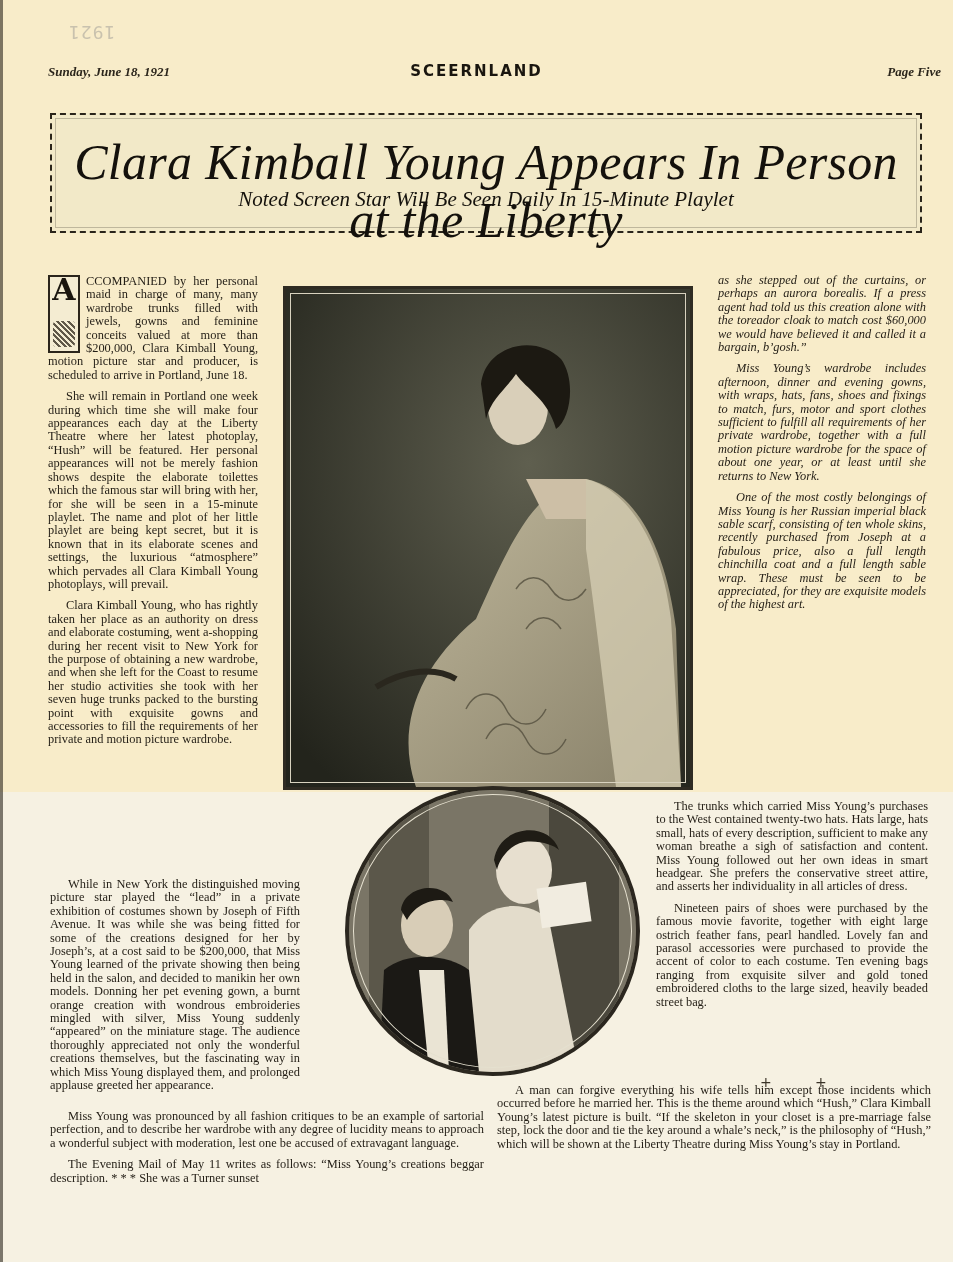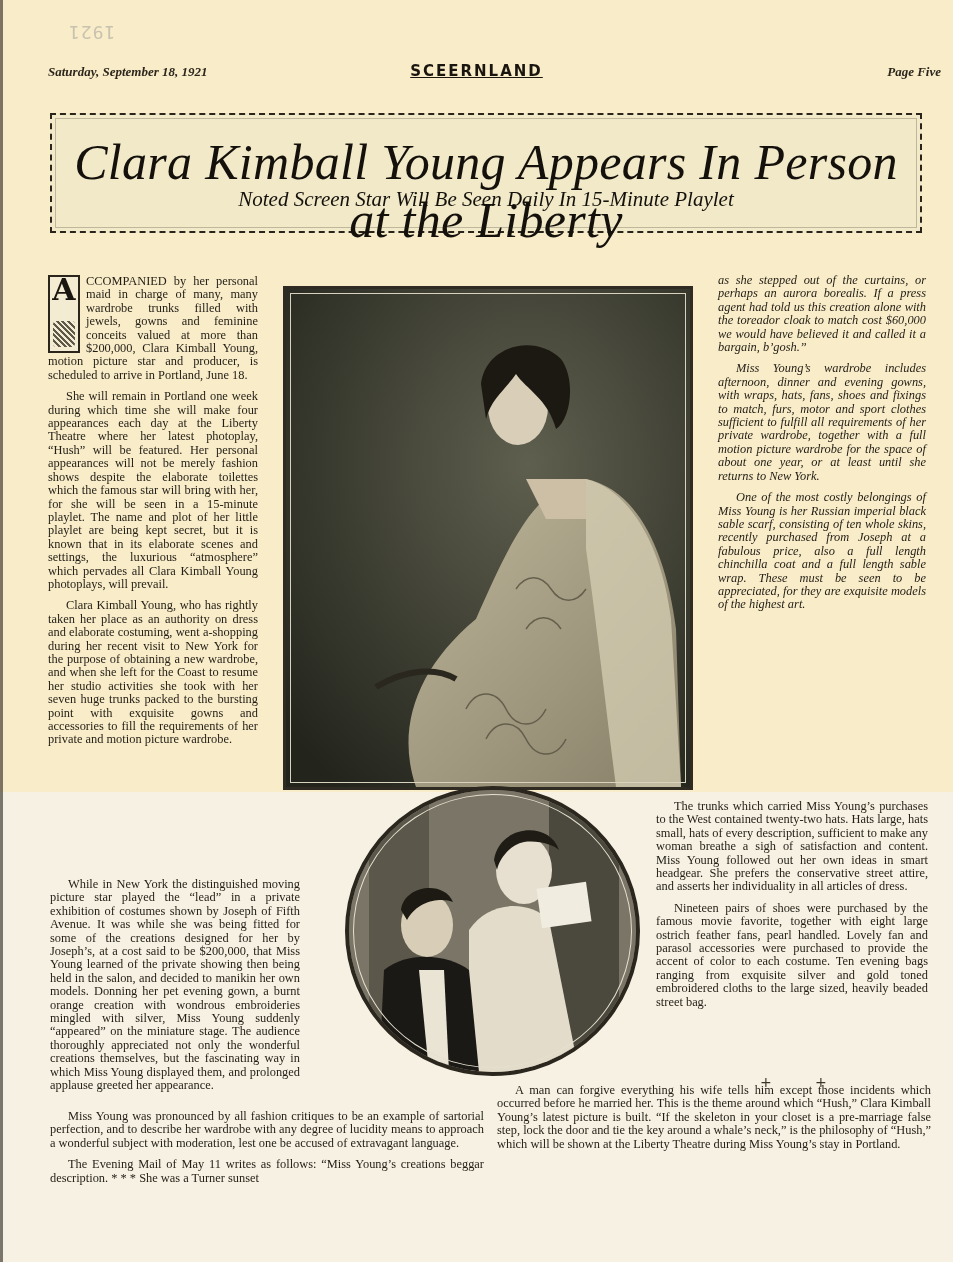--- a/index.html
+++ b/index.html
@@ -12,21 +12,21 @@
     }
     .page-top { position: absolute; left: 0; top: 0; width: 953px; height: 792px; background: #f8ecc9; }
     .page-bottom { position: absolute; left: 0; top: 792px; width: 953px; height: 470px; background: #f6f1e2; }
     .edge-left { position: absolute; left: 0; top: 0; width: 3px; height: 1262px; background: #2a241c; opacity: 0.6; }
 
     .pencil { position: absolute; left: 68px; top: 22px; font-family: "DejaVu Sans Mono", monospace; font-size: 18px; color: #c9c2ae; transform: rotate(180deg); letter-spacing: 1px; }
 
     .header-date, .header-page { position: absolute; top: 64px; font-family: "Liberation Serif", serif; font-style: italic; font-weight: bold; font-size: 13px; color: #2c261c; }
     .header-date { left: 48px; }
     .header-page { right: 12px; }
-    .header-title { position: absolute; top: 62px; left: 0; width: 953px; text-align: center; font-family: "DejaVu Sans", sans-serif; font-weight: bold; font-size: 15px; letter-spacing: 2px; color: #1a160f; text-decoration: underline; }
+    .header-title { position: absolute; top: 62px; left: 0; width: 953px; text-align: center; font-family: "DejaVu Sans", sans-serif; font-weight: bold; font-size: 15px; letter-spacing: 2px; color: #1a160f; }
 
     .headline-box {
       position: absolute; left: 50px; top: 113px; width: 872px; height: 120px;
       border: 2px dashed #2a241a; box-sizing: border-box;
       background: #f2e9c8;
     }
     .headline-box::after { content:""; position:absolute; left:3px; top:3px; right:3px; bottom:3px; border: 1px solid rgba(40,34,24,0.25); }
     .headline {
       position: absolute; left: 0; top: 18px; width: 100%; text-align: center;
       font-family: "Liberation Serif", serif; font-style: italic; font-size: 50px; color: #14110c; letter-spacing: 0.3px;
@@ -73,21 +73,21 @@
   </style>
 </head>
 <body>
 
 <div class="page-top"></div>
 <div class="page-bottom"></div>
 <div class="edge-left"></div>
 
 <div class="pencil">1921</div>
 
-<div class="header-date">Saturday, September 18, 1921</div>
+<div class="header-date">Sunday, June 18, 1921</div>
 <div class="header-title">SCEERNLAND</div>
 <div class="header-page">Page Five</div>
 
 <div class="headline-box">
   <div class="headline">Clara Kimball Young Appears In Person at the Liberty</div>
   <div class="subhead">Noted Screen Star Will Be Seen Daily In 15-Minute Playlet</div>
 </div>
 
 <div class="col col-left-top">
   <p class="noindent">

